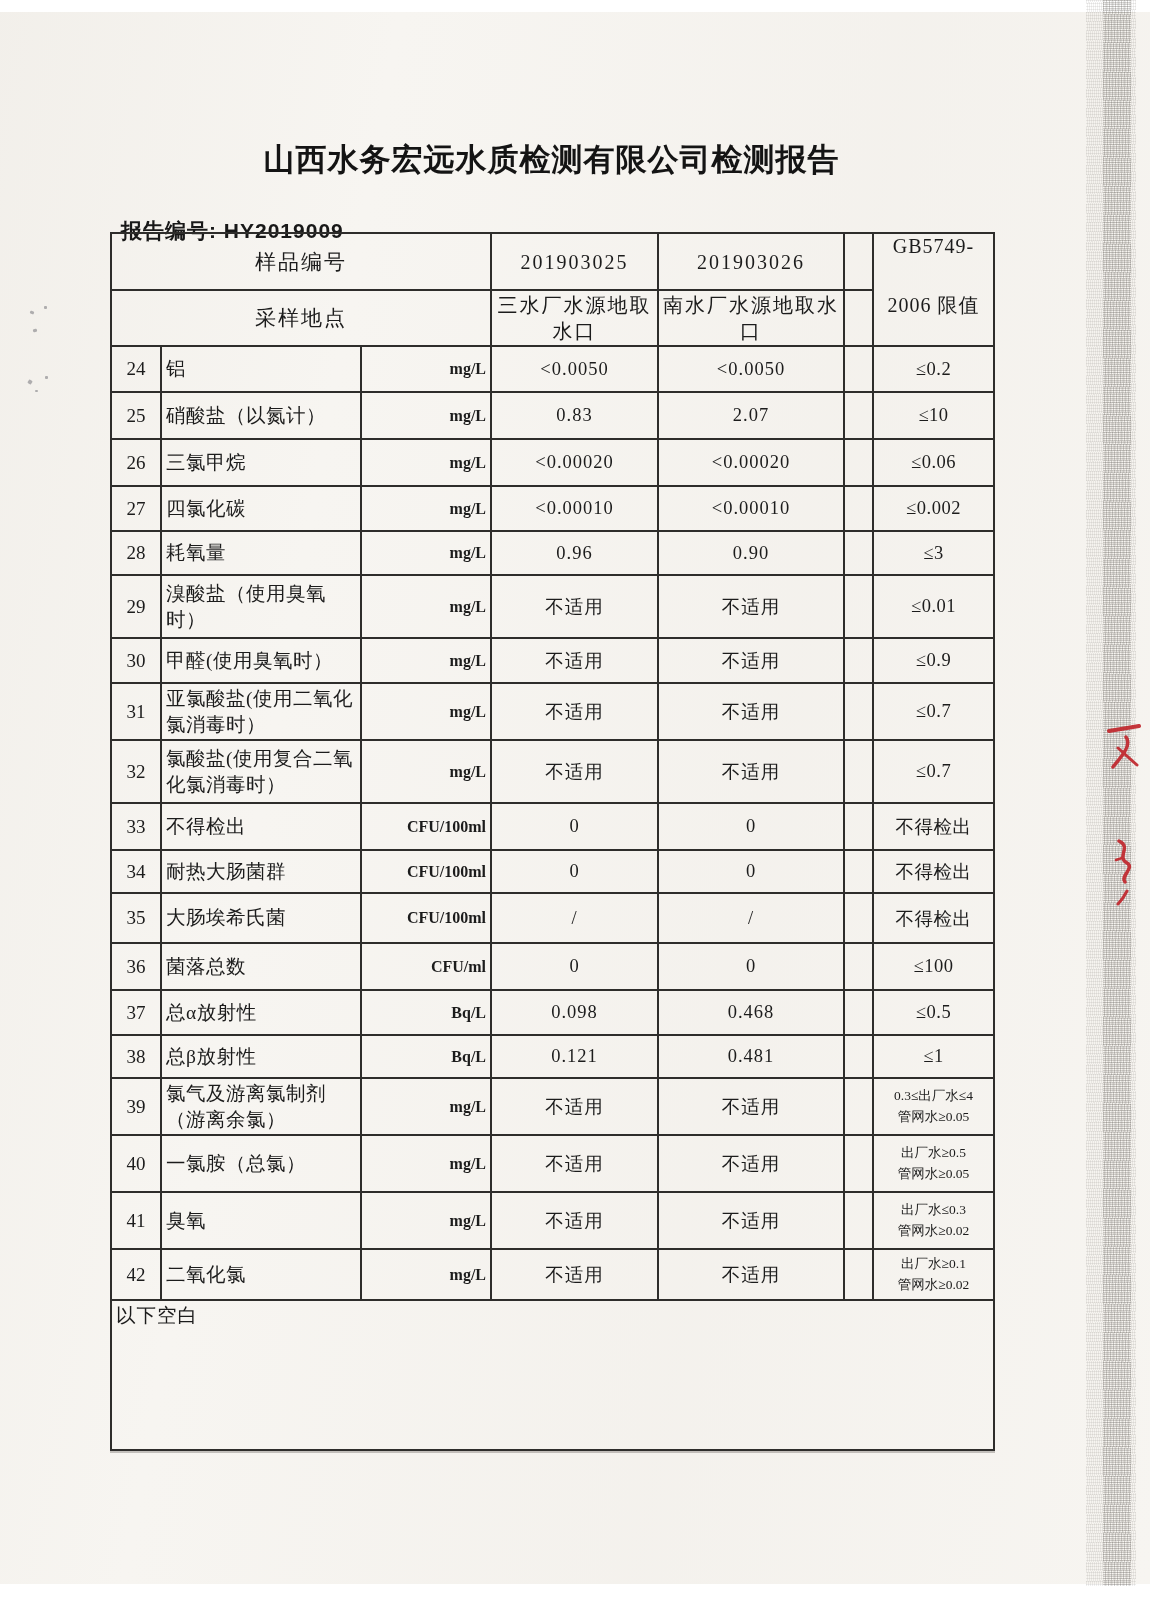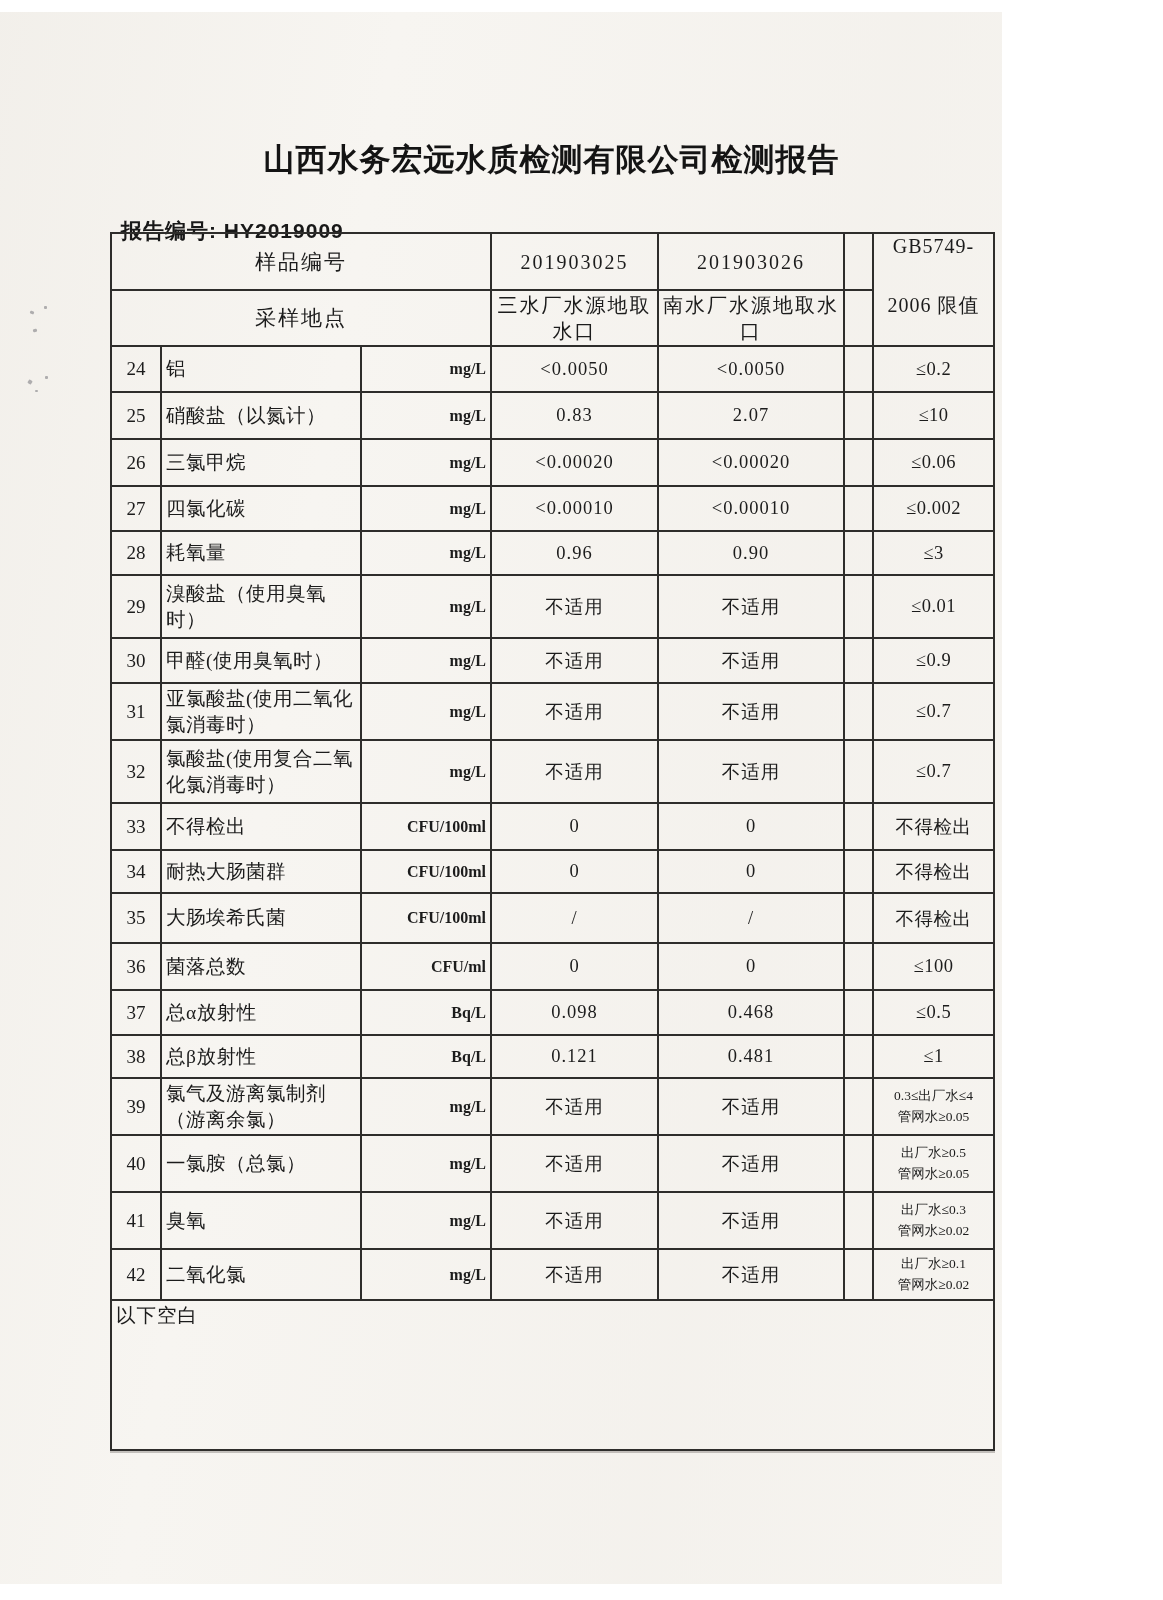--- a/index.html
+++ b/index.html
@@ -1,17 +1,17 @@
 <!DOCTYPE html>
 <html><head>
 <meta charset="utf-8">
 <style>
   html,body{margin:0;padding:0;background:#ffffff;}
   #stage{
-    position:relative;width:1002px;height:1600px;overflow:hidden;background:#ffffff;
+    position:relative;width:1163px;height:1600px;overflow:hidden;background:#ffffff;
     font-family:"Liberation Serif","DejaVu Serif",serif;color:#1c1c1c;
   }
   .paper{
     position:absolute;left:0;top:12px;width:1150px;height:1572px;
     background:
       linear-gradient(100deg, rgba(233,229,222,.35) 0%, rgba(255,255,255,0) 28%, rgba(236,232,226,.28) 64%, rgba(255,255,255,0) 100%),
       #f7f5f1;
   }
   
   .scan-strip{

